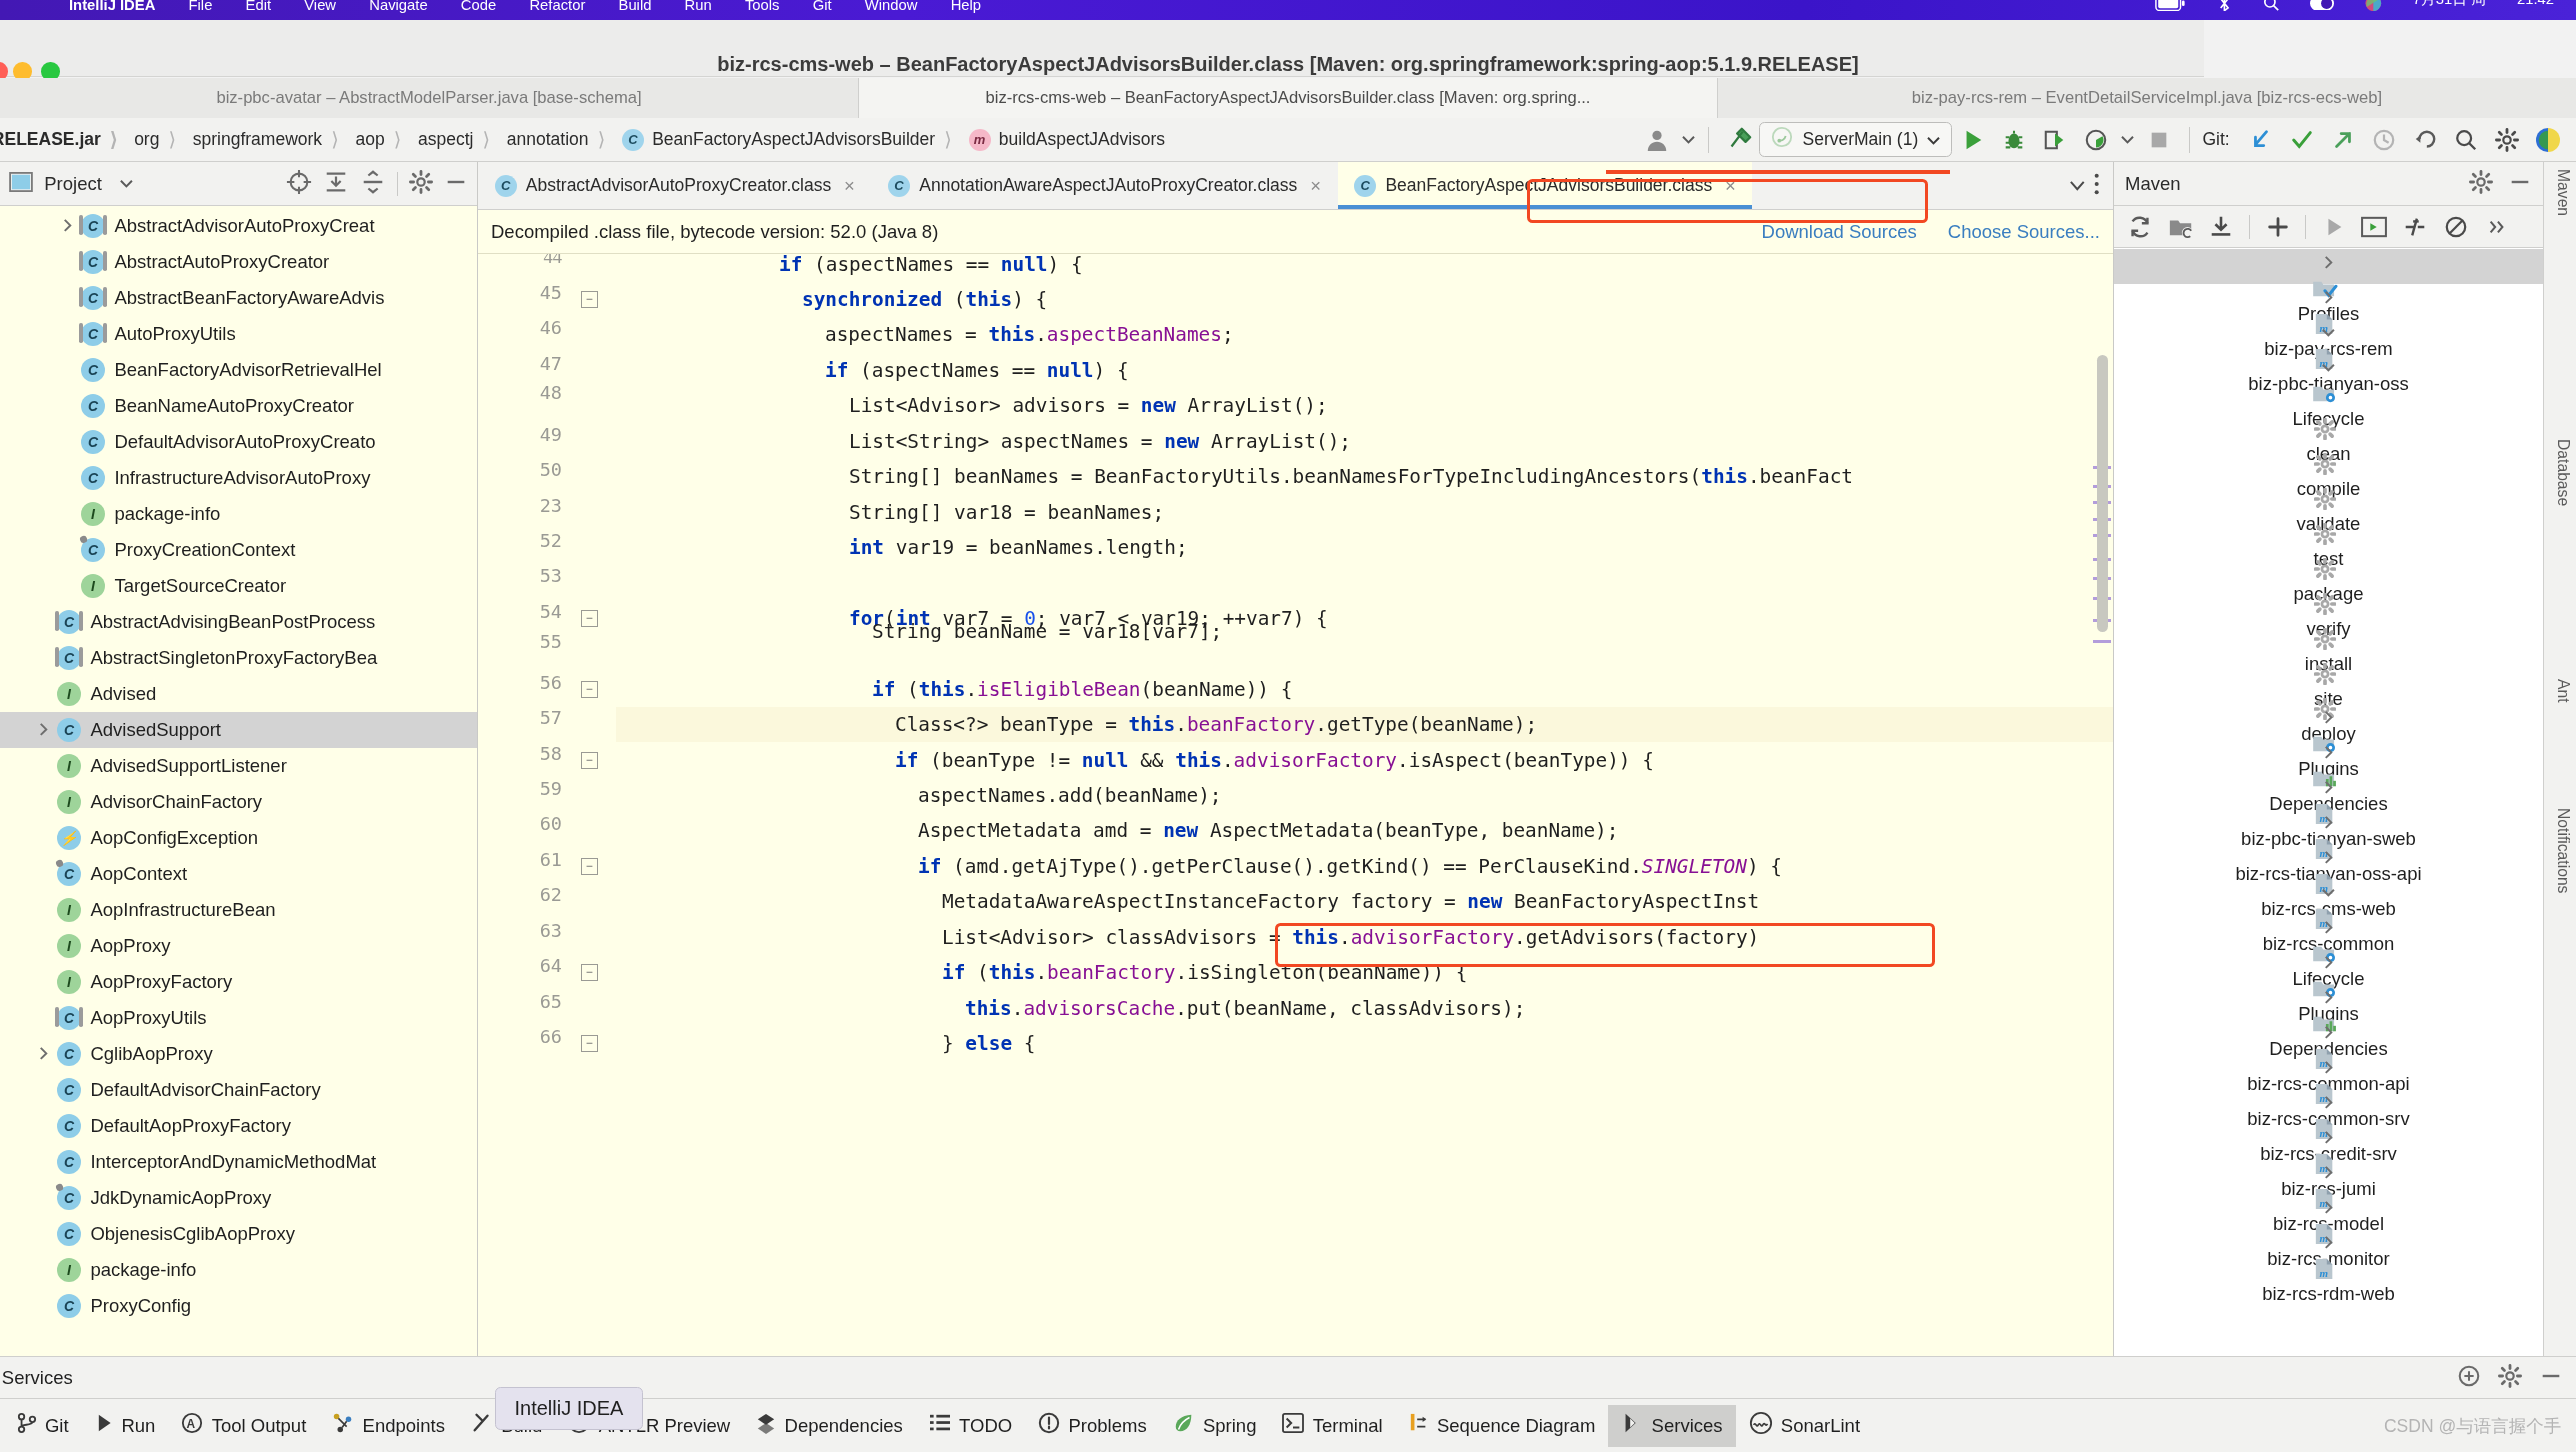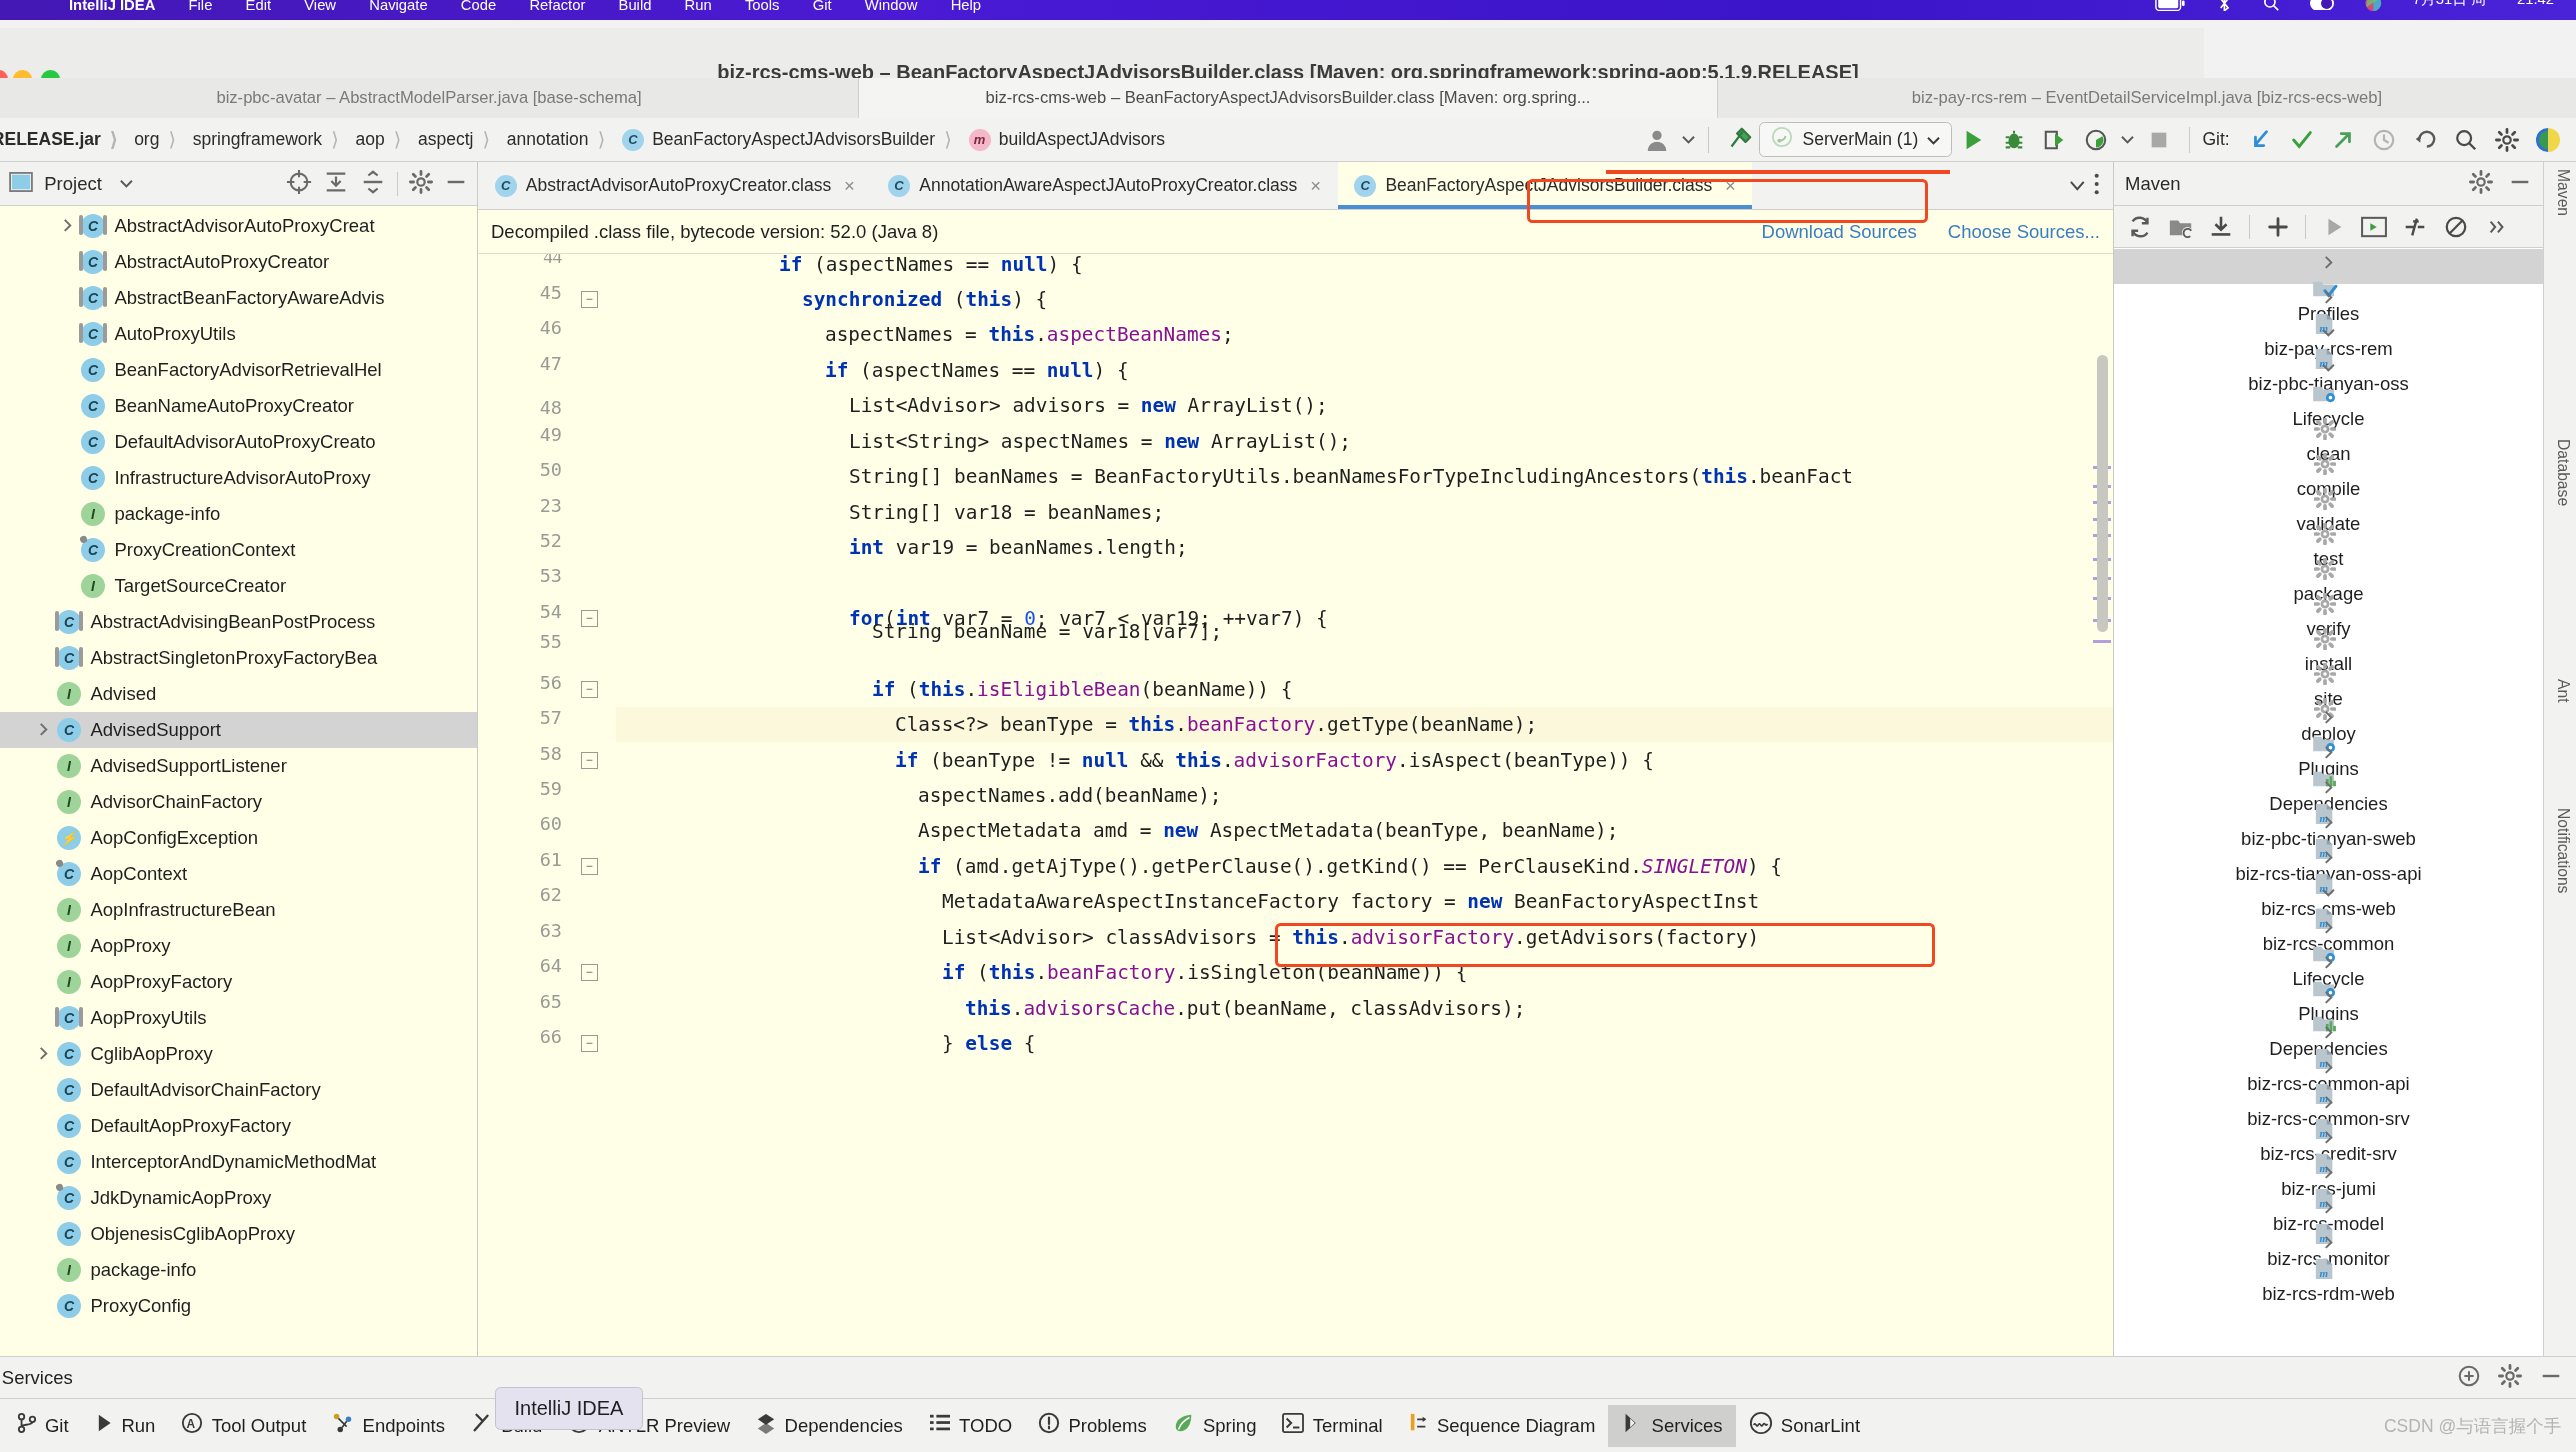--- a/index.html
+++ b/index.html
@@ -20,21 +20,21 @@
   }
   #mac-menubar .mi { padding: 0 16.6px; white-space: nowrap; line-height: 20px;
      position: relative; top: -5.5px; }
   #mac-menubar .mi.brand { font-weight: bold; padding-left: 69px; }
   #mac-menubar .right { margin-left: auto; display: flex; align-items: center;
      gap: 31px; padding-right: 22px; position: relative; top: -5.5px; }
   .mb-icon { display:inline-block; }
 
   
   #window-titlebar {
-    position: absolute; left: 0; top: 28px; width: 2204px; height: 57px;
+    position: absolute; left: 0; top: 20px; width: 2204px; height: 57px;
     background: #ececeb; border-bottom: 0.9px solid #d4d4d2;
   }
   .traffic { position: absolute; top: 42px; border-radius: 50%; width: 18.5px; height: 18.5px; }
   #tl-close { left: -11px; background: #ff5f57; }
   #tl-min { left: 13px; background: #febc2e; }
   #tl-max { left: 41px; background: #28c840; }
   #win-title {
     position: absolute; left: 0; top: 33px; width: 2576px; text-align: center;
     font-size: 20px; font-weight: bold; color: #3b3b3b; white-space: nowrap;
   }
@@ -823,21 +823,21 @@
     </span>
   </div>
 
   <div id="code-wrap">
     <div id="gutter">
         <div class="lnum" style="top: -7.4px; font-family: Liberation Serif, serif;">44</div>
         <div class="lnum" style="top: 28px;">45</div>
         <div class="fold" style="top: 37px;">−</div>
         <div class="lnum" style="top: 63px;">46</div>
         <div class="lnum" style="top: 99px;">47</div>
-        <div class="lnum" style="top: 143px;">48</div>
+        <div class="lnum" style="top: 128px;">48</div>
         <div class="lnum" style="top: 170px;">49</div>
         <div class="lnum" style="top: 205px;">50</div>
         <div class="lnum" style="top: 241px;">23</div>
         <div class="lnum" style="top: 276px;">52</div>
         <div class="lnum" style="top: 311px;">53</div>
         <div class="lnum" style="top: 347px;">54</div>
         <div class="fold" style="top: 356px;">−</div>
         <div class="lnum" style="top: 377px;">55</div>
         <div class="lnum" style="top: 418px;">56</div>
         <div class="fold" style="top: 427px;">−</div>

